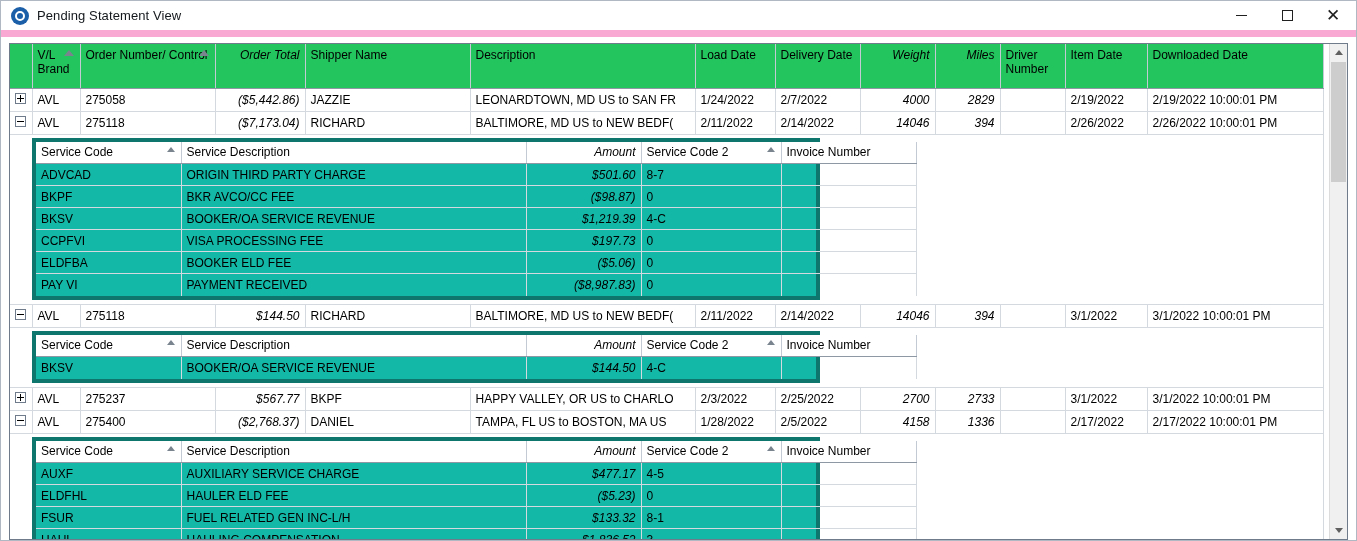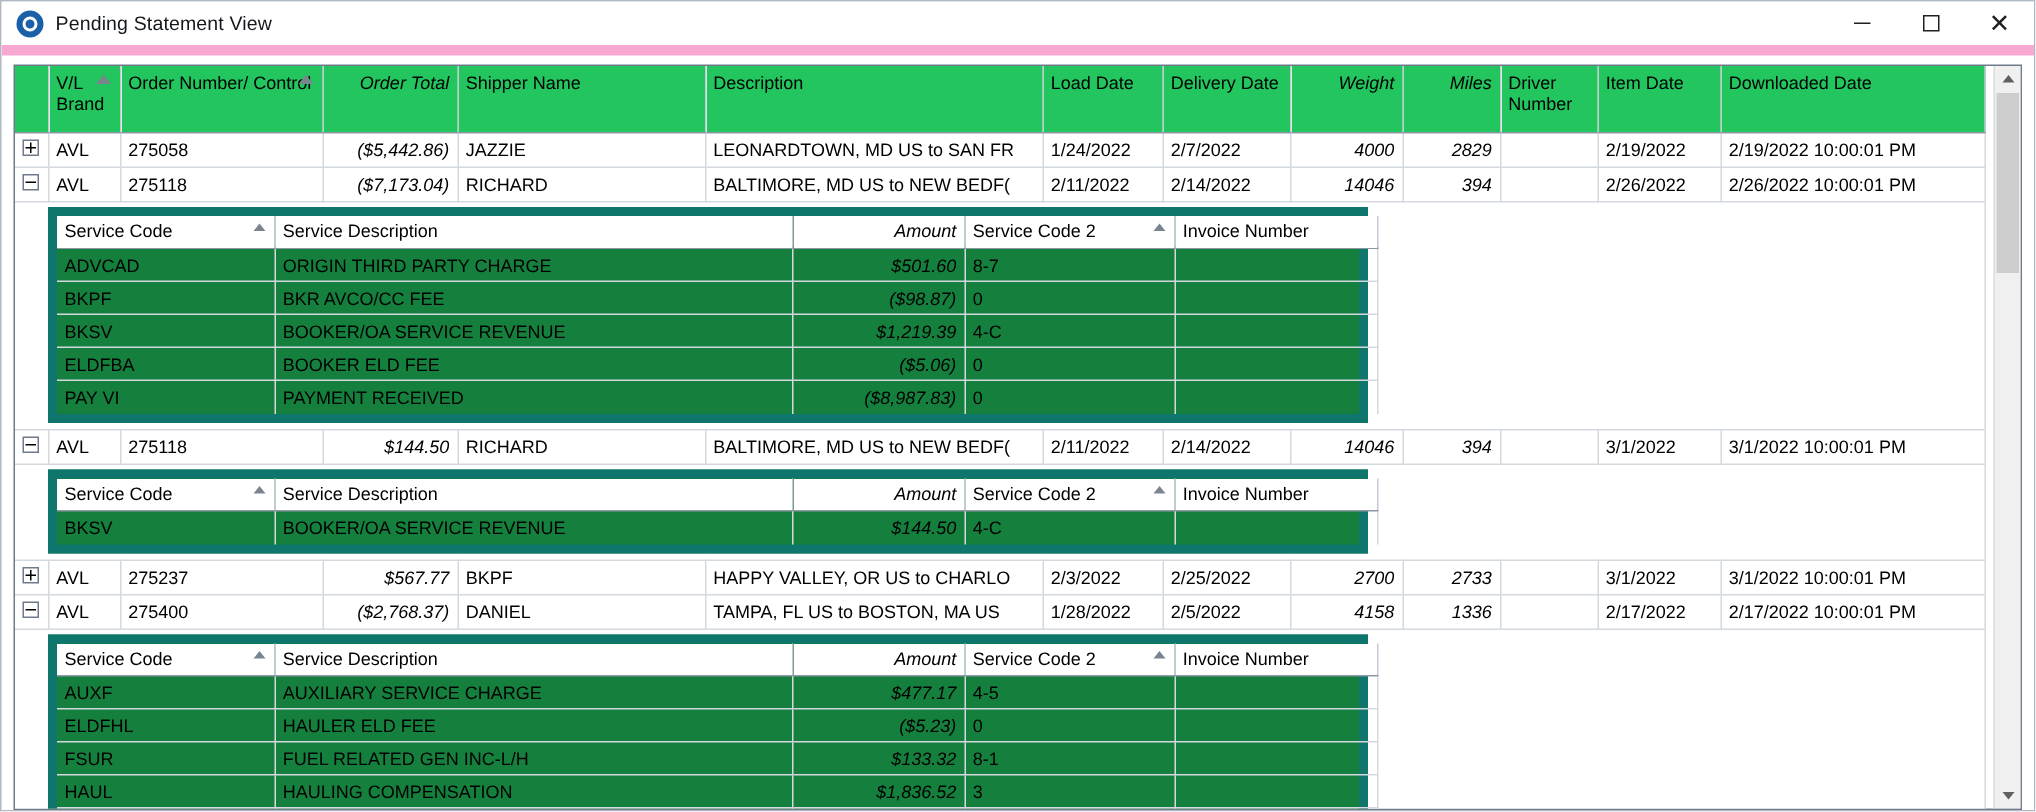--- a/index.html
+++ b/index.html
@@ -161,24 +161,24 @@
     width: 1px; height: 7px;
     background: #000;
   }
   
   td.detail-host {
     padding: 0 !important;
     background: #ffffff;
     border-right: 1px solid #d4d9df;
   }
   .detail-box {
-    border: 6px solid #0f766e;
+    border: 4px solid #0f766e;
     margin: 3px 6px 4px 22px;
-    background: #15803d;
-    width: 880px;
+    background: #14b8a6;
+    width: 788px;
     box-sizing: border-box;
   }
   table.detailgrid {
     border-collapse: collapse;
     table-layout: fixed;
     width: 100%;
     font-size: 12px;
   }
   table.detailgrid th {
     background: #ffffff;
@@ -372,20 +372,27 @@
                       <td></td>
                     </tr>
                     <tr>
                       <td>BKSV</td>
                       <td>BOOKER/OA SERVICE REVENUE</td>
                       <td class="num">$1,219.39</td>
                       <td>4-C</td>
                       <td></td>
                     </tr>
                     <tr>
+                      <td>CCPFVI</td>
+                      <td>VISA PROCESSING FEE</td>
+                      <td class="num">$197.73</td>
+                      <td>0</td>
+                      <td></td>
+                    </tr>
+                    <tr>
                       <td>ELDFBA</td>
                       <td>BOOKER ELD FEE</td>
                       <td class="num">($5.06)</td>
                       <td>0</td>
                       <td></td>
                     </tr>
                     <tr>
                       <td>PAY VI</td>
                       <td>PAYMENT RECEIVED</td>
                       <td class="num">($8,987.83)</td>

